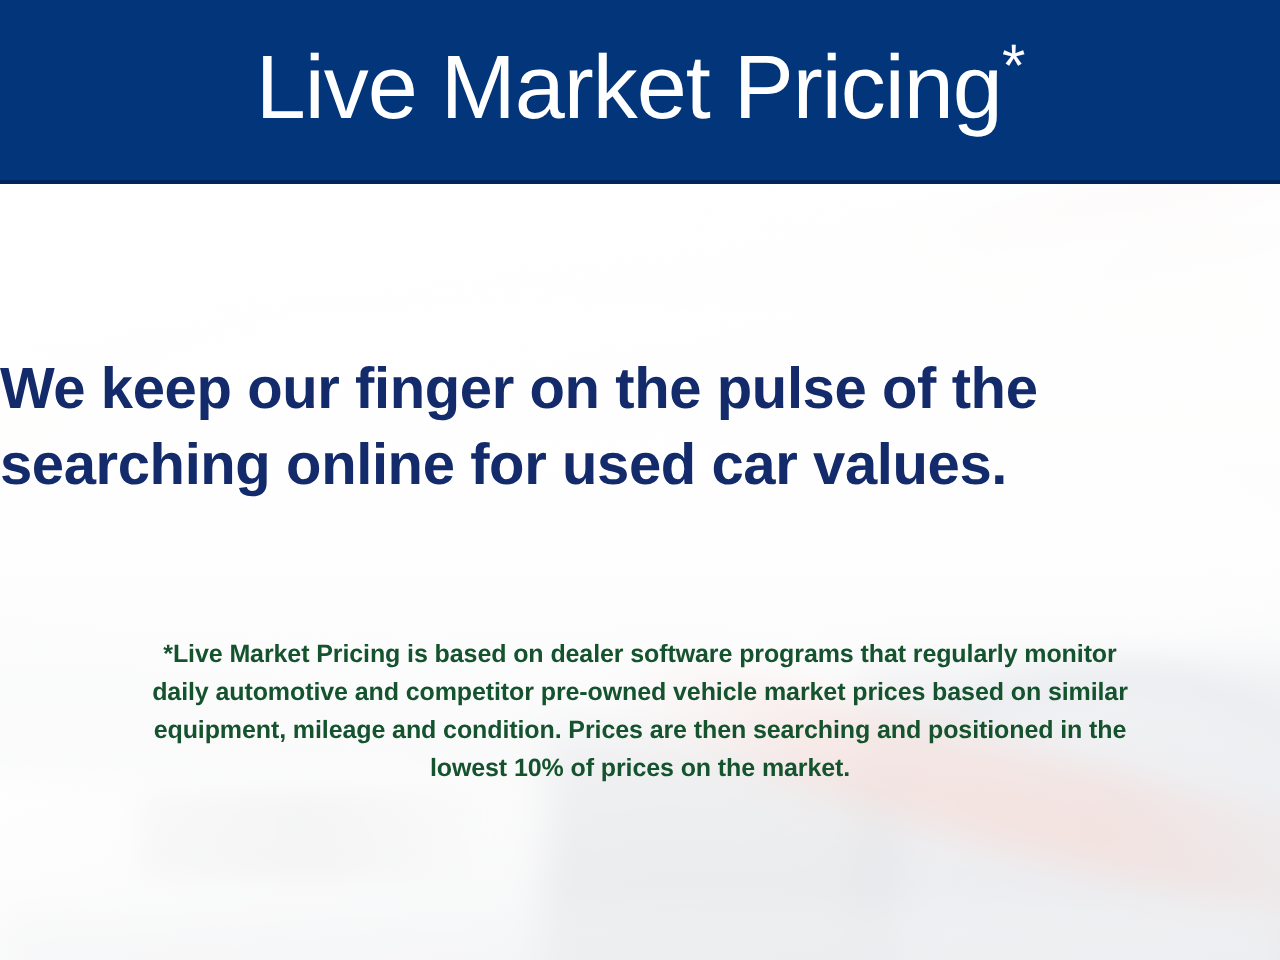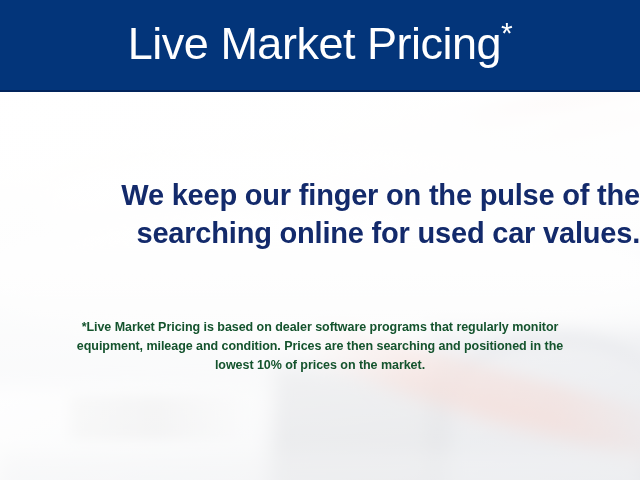--- a/index.html
+++ b/index.html
@@ -170,21 +170,21 @@
     vertical-align: super;
     line-height: 0;
   }
 
   
   .headline {
     position: absolute;
     left: 0;
     top: 176px;
     width: 640px;
-    text-align: right;
+    text-align: left;
     color: #132a6b;
     font-size: 29px;
     font-weight: bold;
     line-height: 38px;
     letter-spacing: -0.2px;
   }
   .headline .hl-line {
     display: block;
     white-space: nowrap;
   }
@@ -235,17 +235,18 @@
     <h1 class="banner-title"><span>Live Market Pricing</span><span class="star">*</span></h1>
   </div>
 
   <div class="headline">
     <span class="hl-line">We keep our finger on the pulse of the</span>
     <span class="hl-line">searching online for used car values.</span>
   </div>
 
   <div class="disclaimer">
     <span class="dc-line">*Live Market Pricing is based on dealer software programs that regularly monitor</span>
+    <span class="dc-line">daily automotive and competitor pre-owned vehicle market prices based on similar</span>
     <span class="dc-line">equipment, mileage and condition. Prices are then searching and positioned in the</span>
     <span class="dc-line">lowest 10% of prices on the market.</span>
   </div>
 
 </div>
 
 </body></html>

